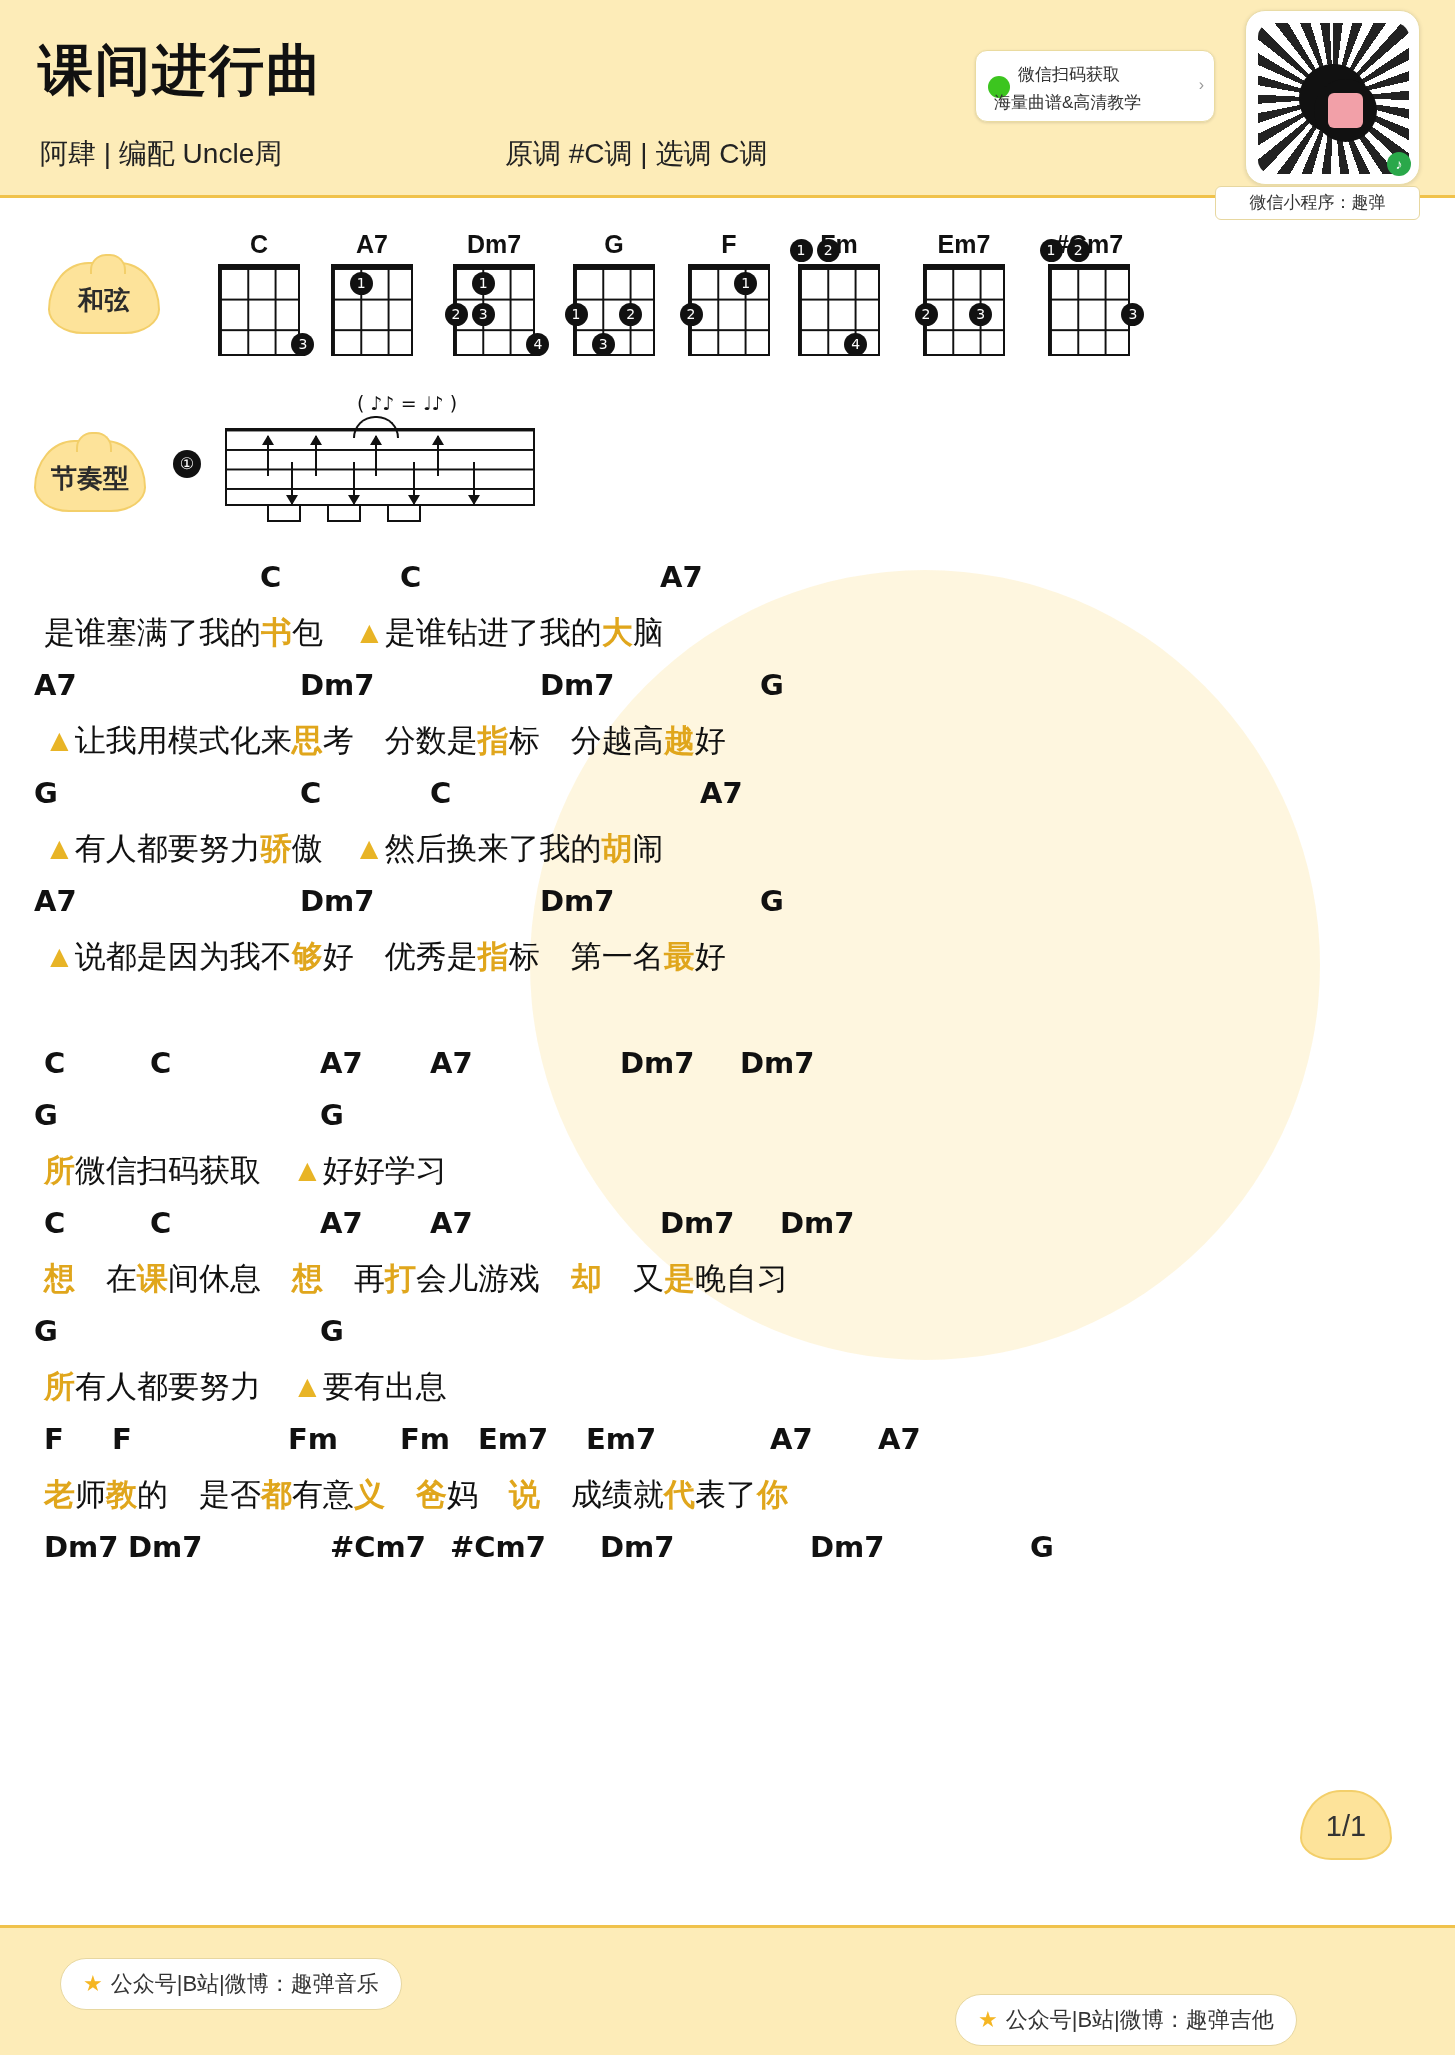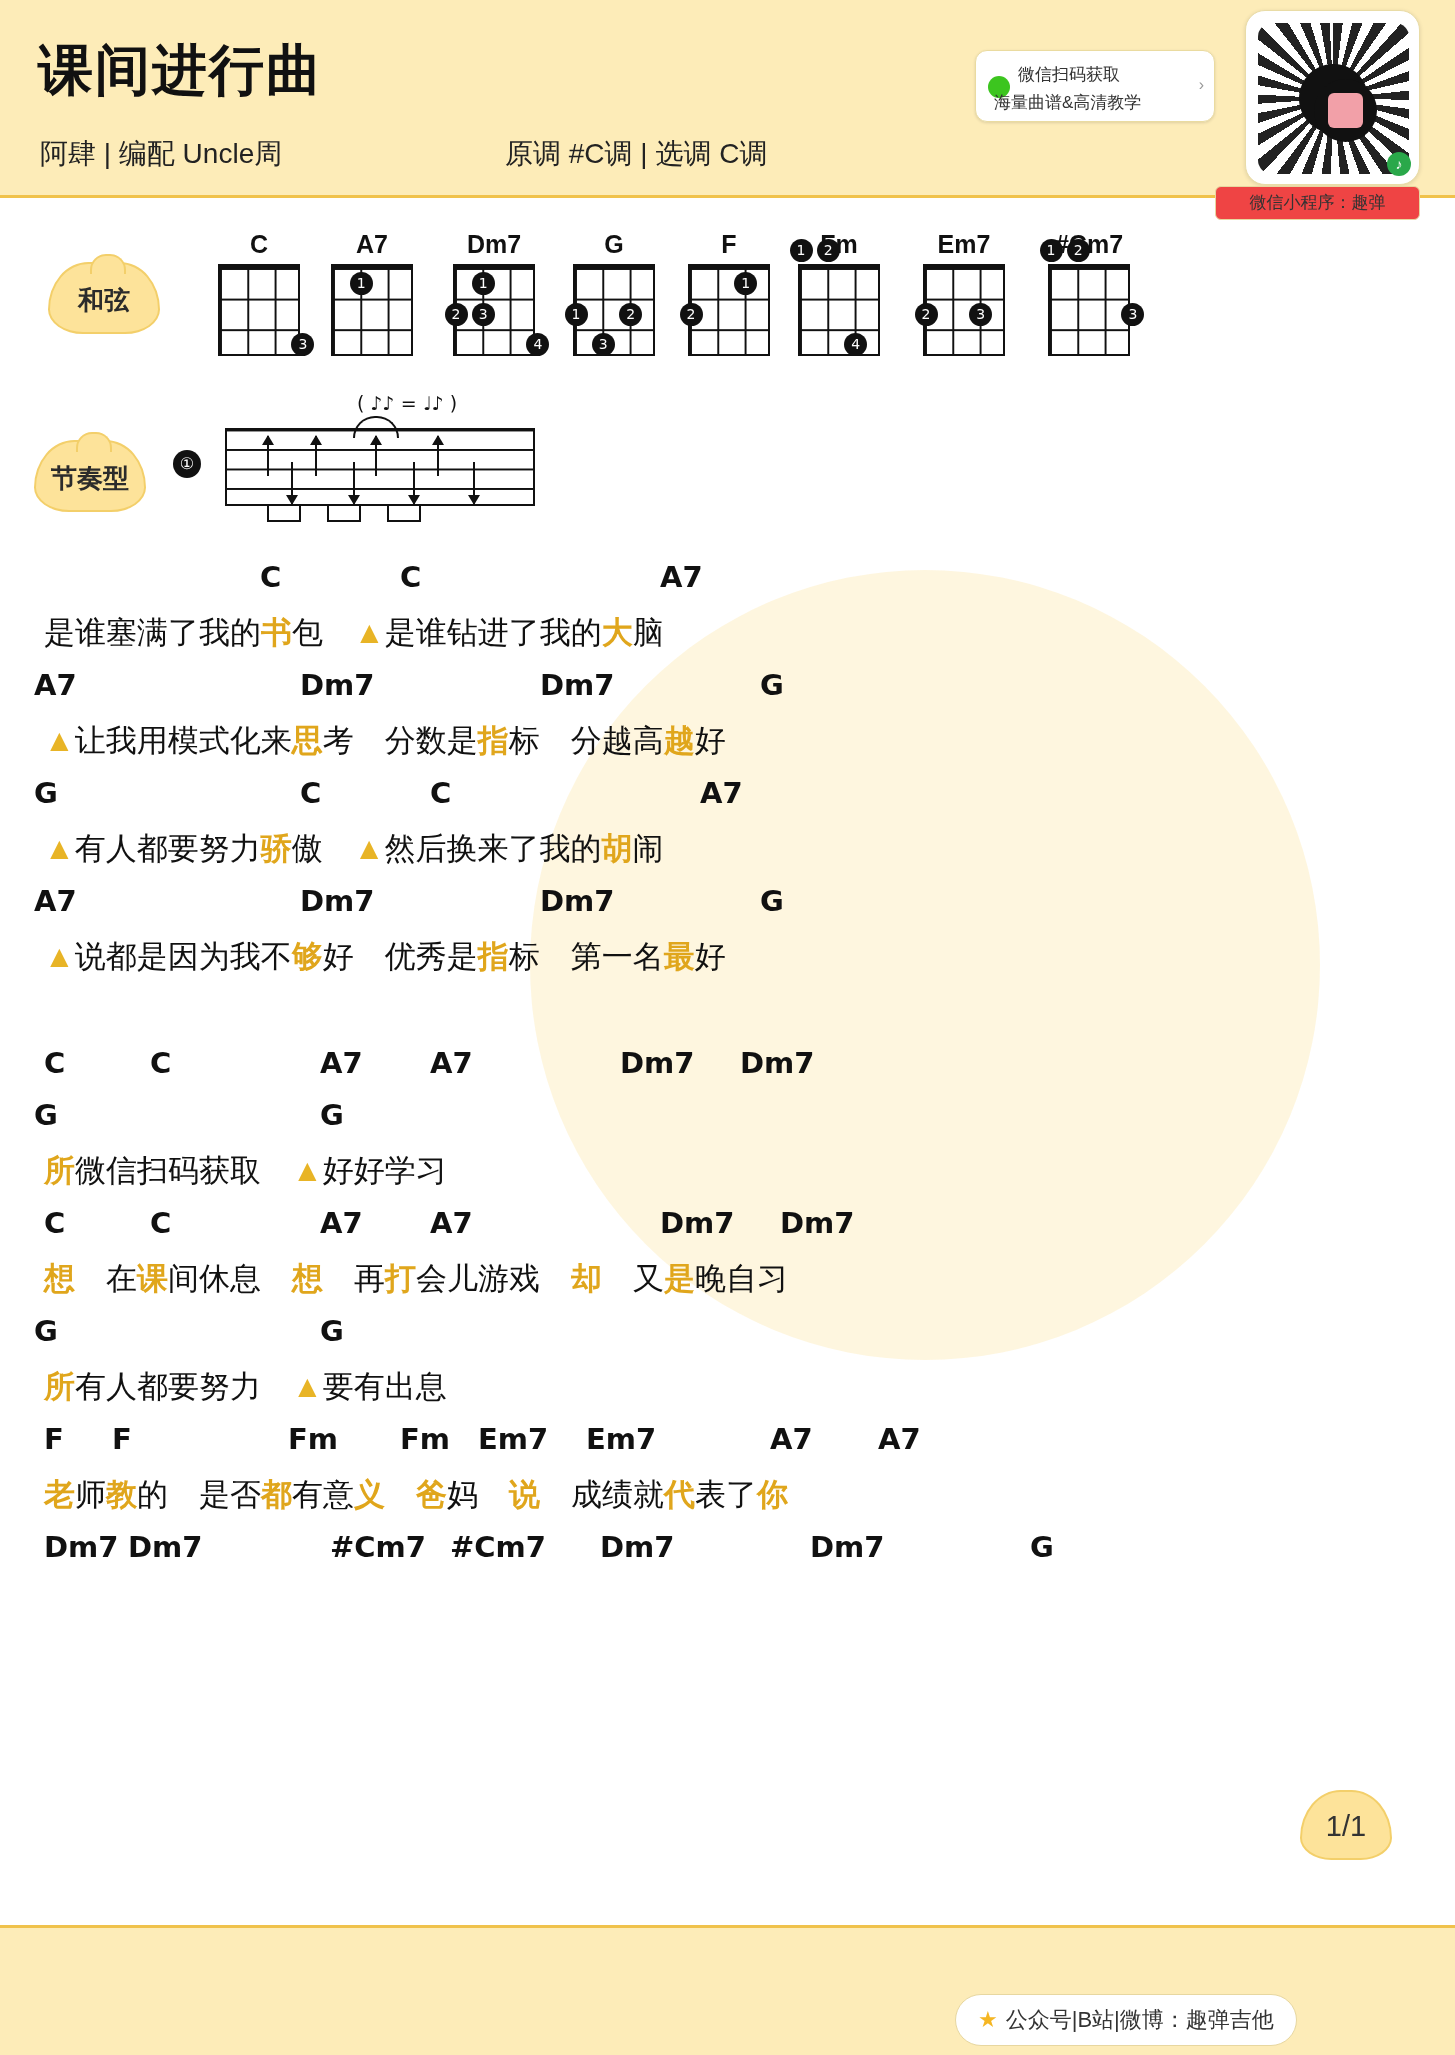--- a/index.html
+++ b/index.html
@@ -64,21 +64,21 @@
   .qr-logo {
     position:absolute; left:70px; top:70px; width:35px; height:35px; border-radius:6px;
     background:#f2a0a8;
   }
   .qr-dot {
     position:absolute; right:8px; bottom:8px; width:24px; height:24px; border-radius:50%;
     background:#2aa84a; color:#fff; font-size:14px; text-align:center; line-height:24px;
   }
   .mini-tag {
     position:absolute; left:1215px; top:186px; width:205px; height:34px;
-    background:#ef4444; border:1px solid #e7d7a0; border-radius:6px;
+    background:#ffffff; border:1px solid #e7d7a0; border-radius:6px;
     font-size:17px; color:#333; text-align:center; line-height:32px;
   }
 
   
   .badge {
     position:absolute; width:112px; height:72px;
     background:#fde39a; border:2px solid #f3cf6a;
     border-radius:46px 46px 40px 40px/ 54px 54px 28px 28px;
     font-size:26px; font-weight:bold; color:#2b2b2b;
     text-align:center; line-height:72px;
@@ -386,16 +386,19 @@
       <span style="left: 450px;">#Cm7</span>
       <span style="left: 600px;">Dm7</span>
       <span style="left: 810px;">Dm7</span>
       <span style="left: 1030px;">G</span>
     </div>
   </div>
 
 <div class="pagenum">1/1</div>
 
 <div class="footer">
+  <div class="fbtn" id="fbtn-0">
+    <span class="star">★</span><span>公众号|B站|微博：趣弹音乐</span>
+  </div>
   <div class="fbtn" id="fbtn-2">
     <span class="star">★</span><span>公众号|B站|微博：趣弹吉他</span>
   </div>
 </div>
 
 </body></html>

